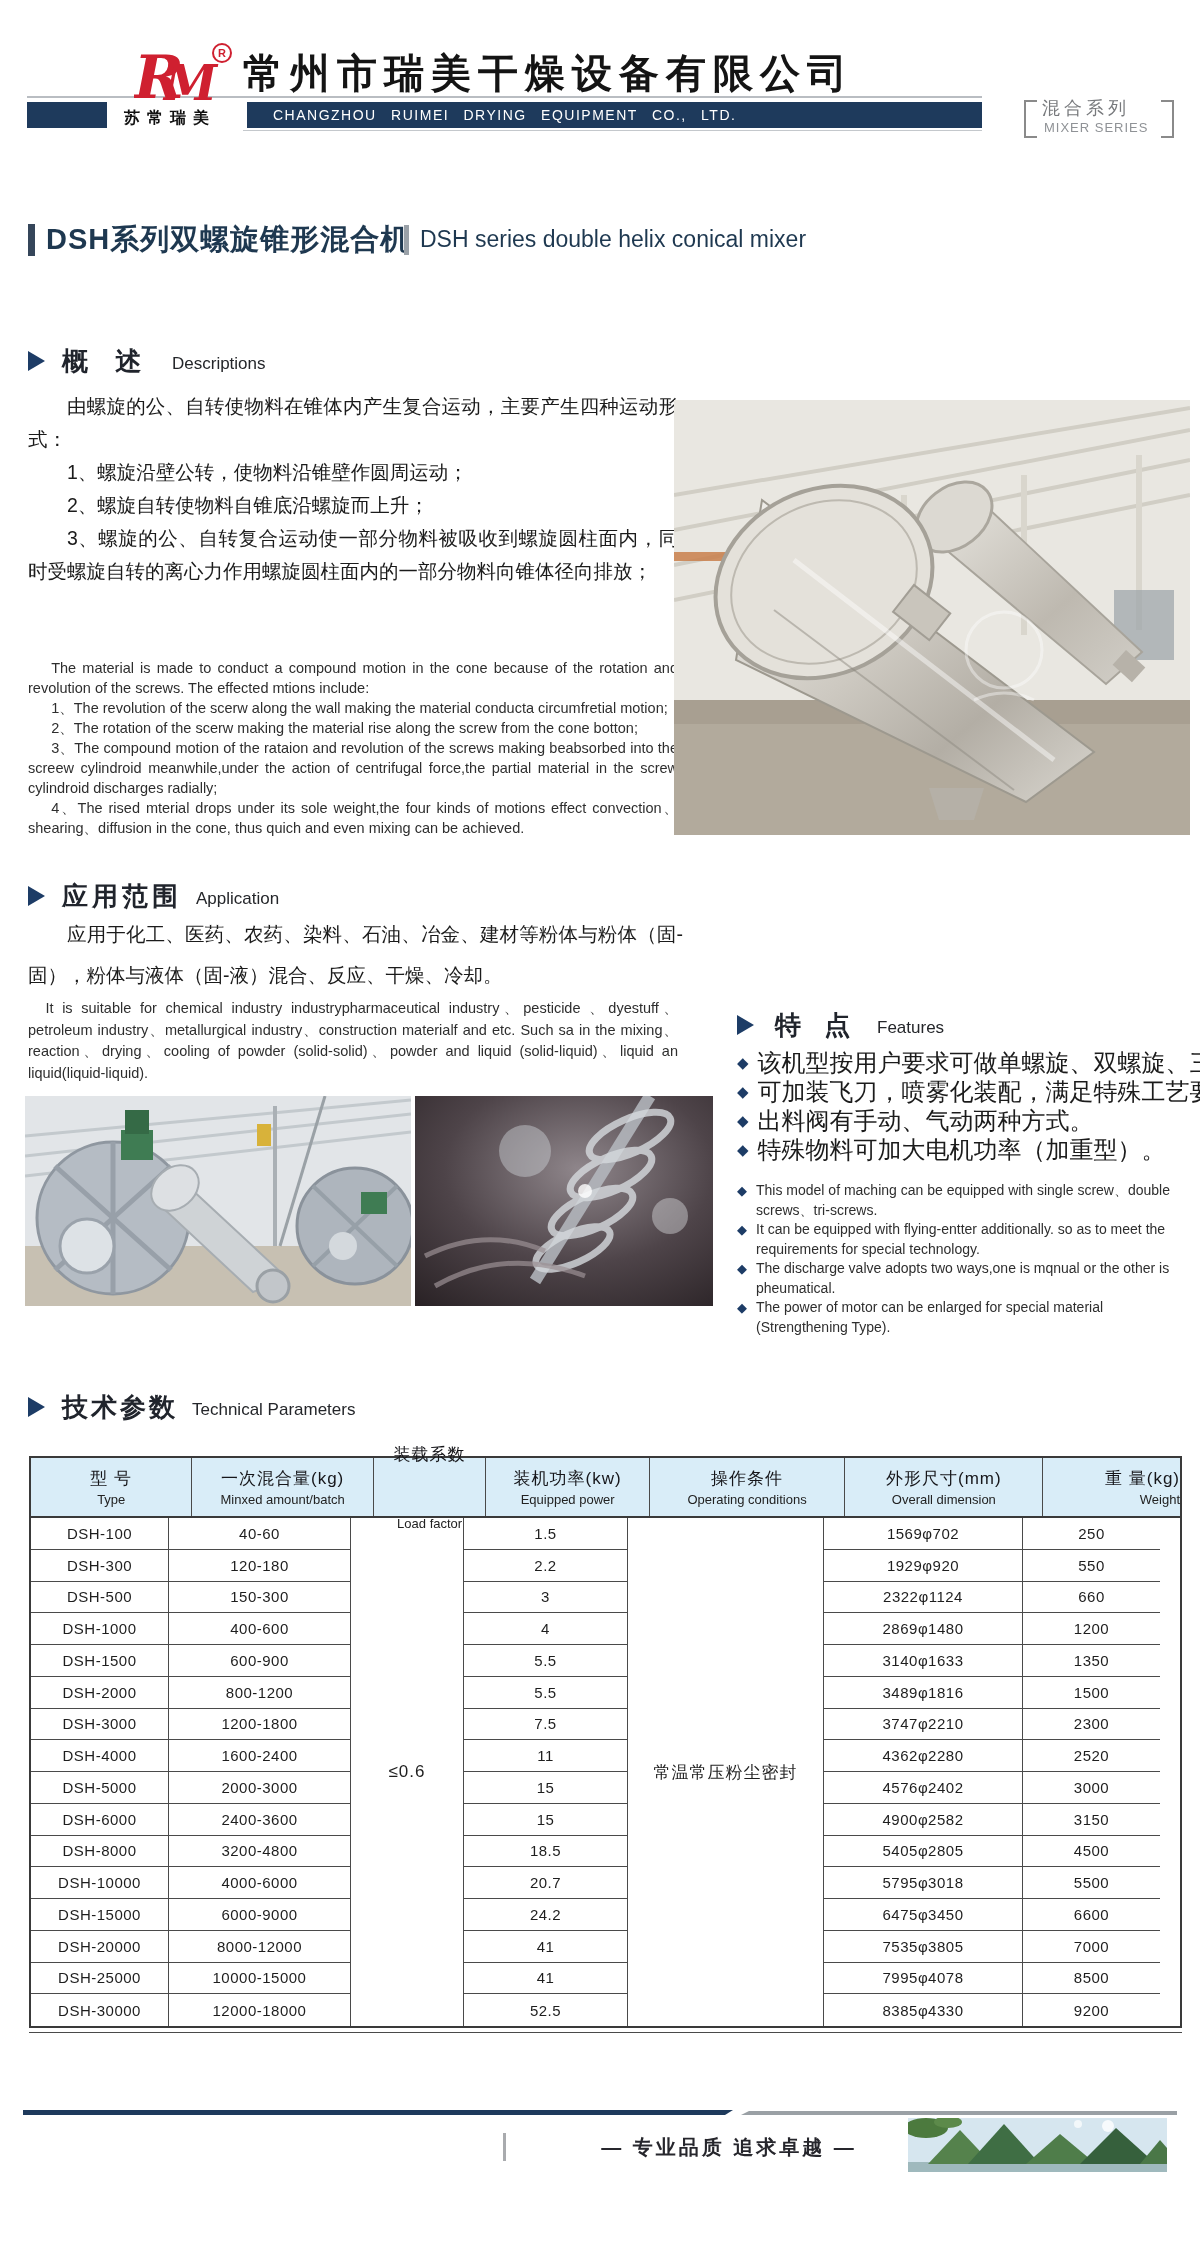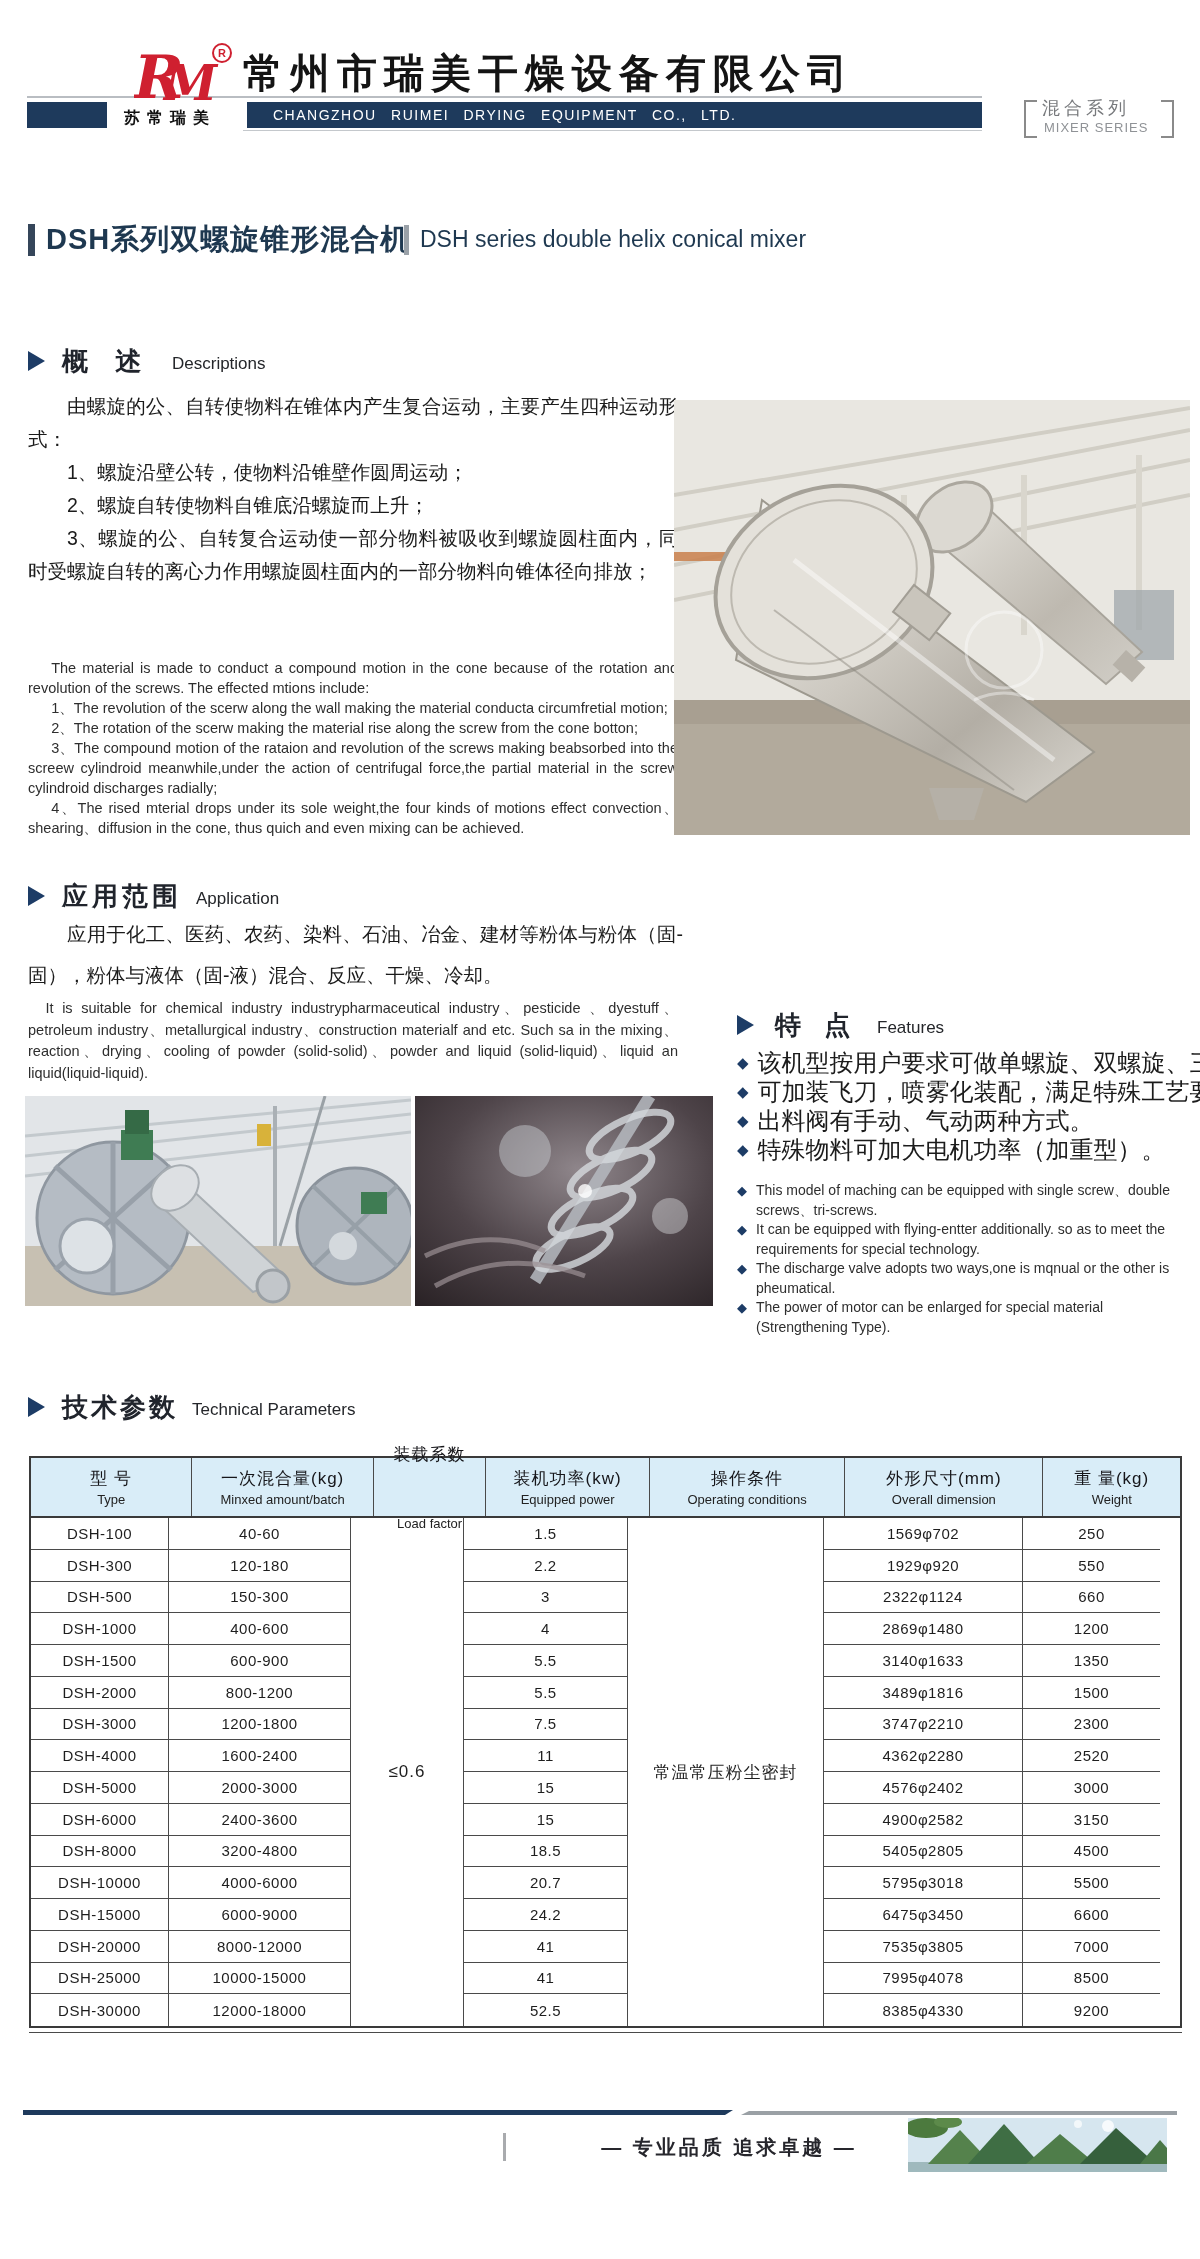--- a/index.html
+++ b/index.html
@@ -350,21 +350,21 @@
           <div class="en">Equipped power</div>
       </div>
       <div class="th" style="width:196px;">
         <div class="cn">操作条件</div>
           <div class="en">Operating conditions</div>
       </div>
       <div class="th" style="width:199px;">
         <div class="cn">外形尺寸(mm)</div>
           <div class="en">Overall dimension</div>
       </div>
-      <div class="th" style="width:137px;">
+      <div class="th" style="width:137px;align-items:flex-end;">
         <div class="cn">重 量(kg)</div>
           <div class="en">Weight</div>
       </div>
     </div>
     <div class="tbody">
       <div class="colm" style="width:138px;">
 
       <div class="cell">DSH-100</div>
           <div class="cell">DSH-300</div>
           <div class="cell">DSH-500</div>

